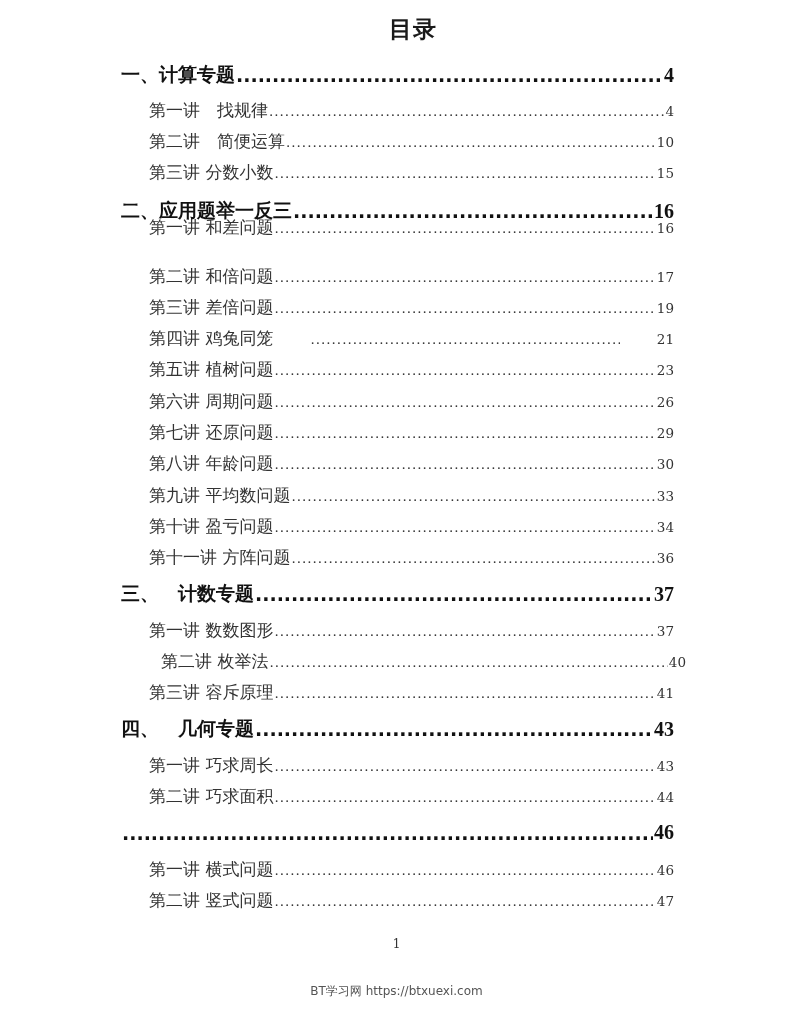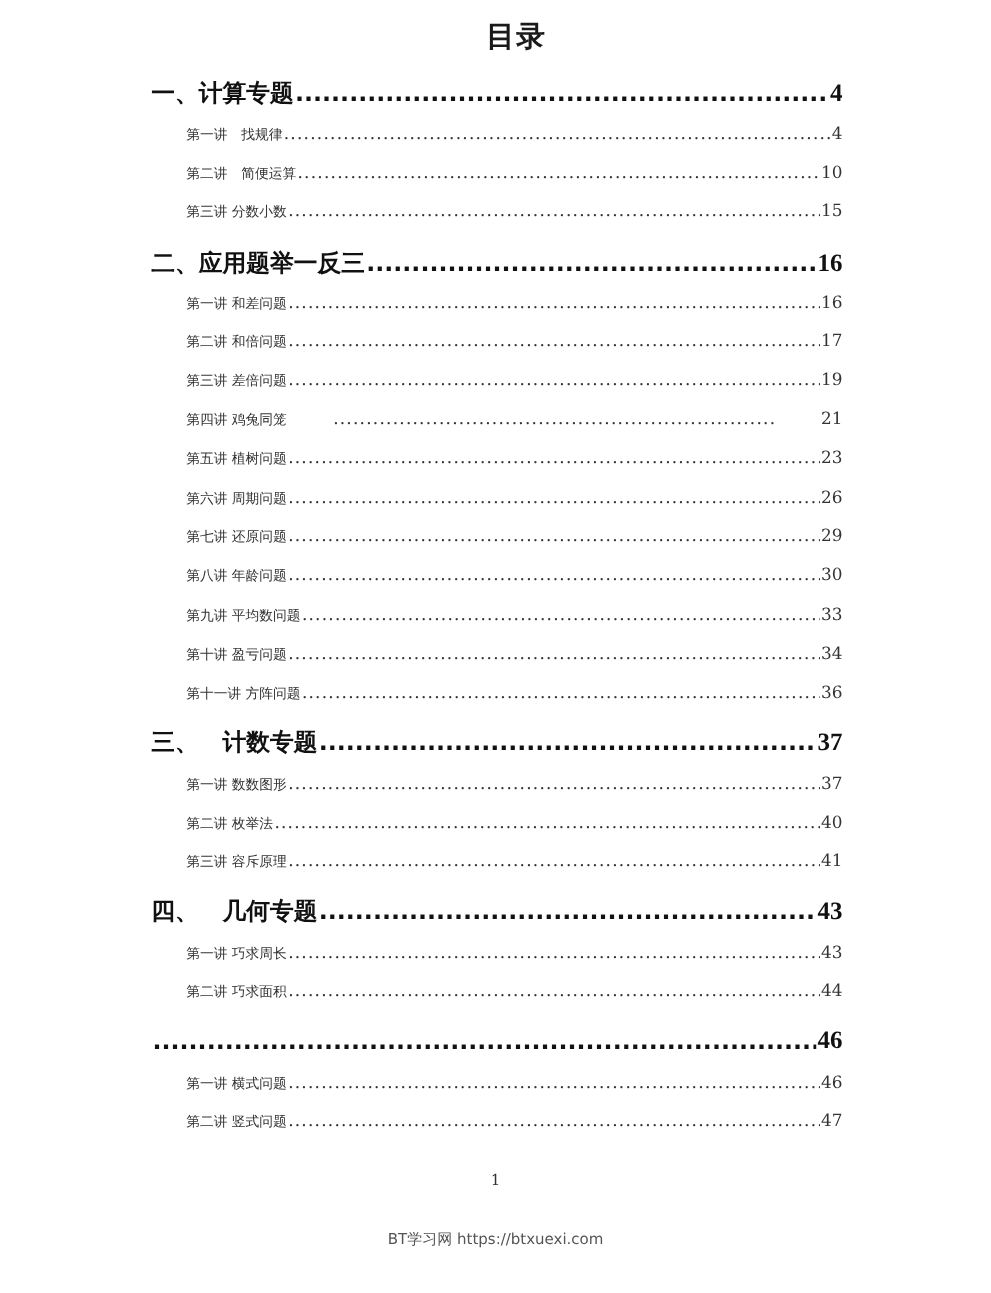--- a/index.html
+++ b/index.html
@@ -9,21 +9,21 @@
   }
   .title {
     position: absolute; left: 0; right: 0; top: 14px; text-align: center;
     font-size: 23px; font-weight: bold; font-family: "DejaVu Sans", sans-serif; letter-spacing: 1px; padding-left: 33px;
   }
   .toc { position: absolute; left: 0; top: 0; width: 793px; }
   .row { position: absolute; display: flex; align-items: center; white-space: nowrap; overflow: hidden; }
   .row.sec { left: 121px; width: 553px; font-size: 19px; font-weight: bold; font-family: "DejaVu Sans", sans-serif; color: #111; }
   .row.sec .page { font-family: "Liberation Serif", serif; font-size: 20px; }
   .row.lec { left: 149px; width: 525px; font-size: 13.5px; color: #333; }
-  .row.lec .label { font-family: "DejaVu Sans", sans-serif; font-size: 11px; }
+  .row.lec .label { font-family: "DejaVu Sans", sans-serif; font-size: 17px; }
   .row .leader { flex: 1; overflow: hidden; margin: 0 1px; }
   .row .leader::after {
     content: "........................................................................................................................................................................................................................................................";
     letter-spacing: 1px;
   }
   .row.sec .leader::after { letter-spacing: 0px; }
   .row .page { flex: none; }
   .pagenum {
     position: absolute; left: 0; right: 0; top: 937px; text-align: center;
     font-size: 12px; color: #333;
@@ -57,21 +57,21 @@
     <div class="row lec" style="top: 161px;">
       <span class="label">第三讲 分数小数</span>
       <span class="leader"></span>
       <span class="page">15</span>
     </div>
     <div class="row sec" style="top: 198px;">
       <span class="label">二、应用题举一反三</span>
       <span class="leader"></span>
       <span class="page">16</span>
     </div>
-    <div class="row lec" style="top: 234px;">
+    <div class="row lec" style="top: 216px;">
       <span class="label">第一讲 和差问题</span>
       <span class="leader"></span>
       <span class="page">16</span>
     </div>
     <div class="row lec" style="top: 265px;">
       <span class="label">第二讲 和倍问题</span>
       <span class="leader"></span>
       <span class="page">17</span>
     </div>
     <div class="row lec" style="top: 296px;">
@@ -122,21 +122,21 @@
     <div class="row sec" style="top: 581px;">
       <span class="label">三、　计数专题</span>
       <span class="leader"></span>
       <span class="page">37</span>
     </div>
     <div class="row lec" style="top: 619px;">
       <span class="label">第一讲 数数图形</span>
       <span class="leader"></span>
       <span class="page">37</span>
     </div>
-    <div class="row lec" style="top: 650px;">
+    <div class="row lec" style="top: 650px; margin-left: 12px;">
       <span class="label">第二讲 枚举法</span>
       <span class="leader"></span>
       <span class="page">40</span>
     </div>
     <div class="row lec" style="top: 681px;">
       <span class="label">第三讲 容斥原理</span>
       <span class="leader"></span>
       <span class="page">41</span>
     </div>
     <div class="row sec" style="top: 716px;">

